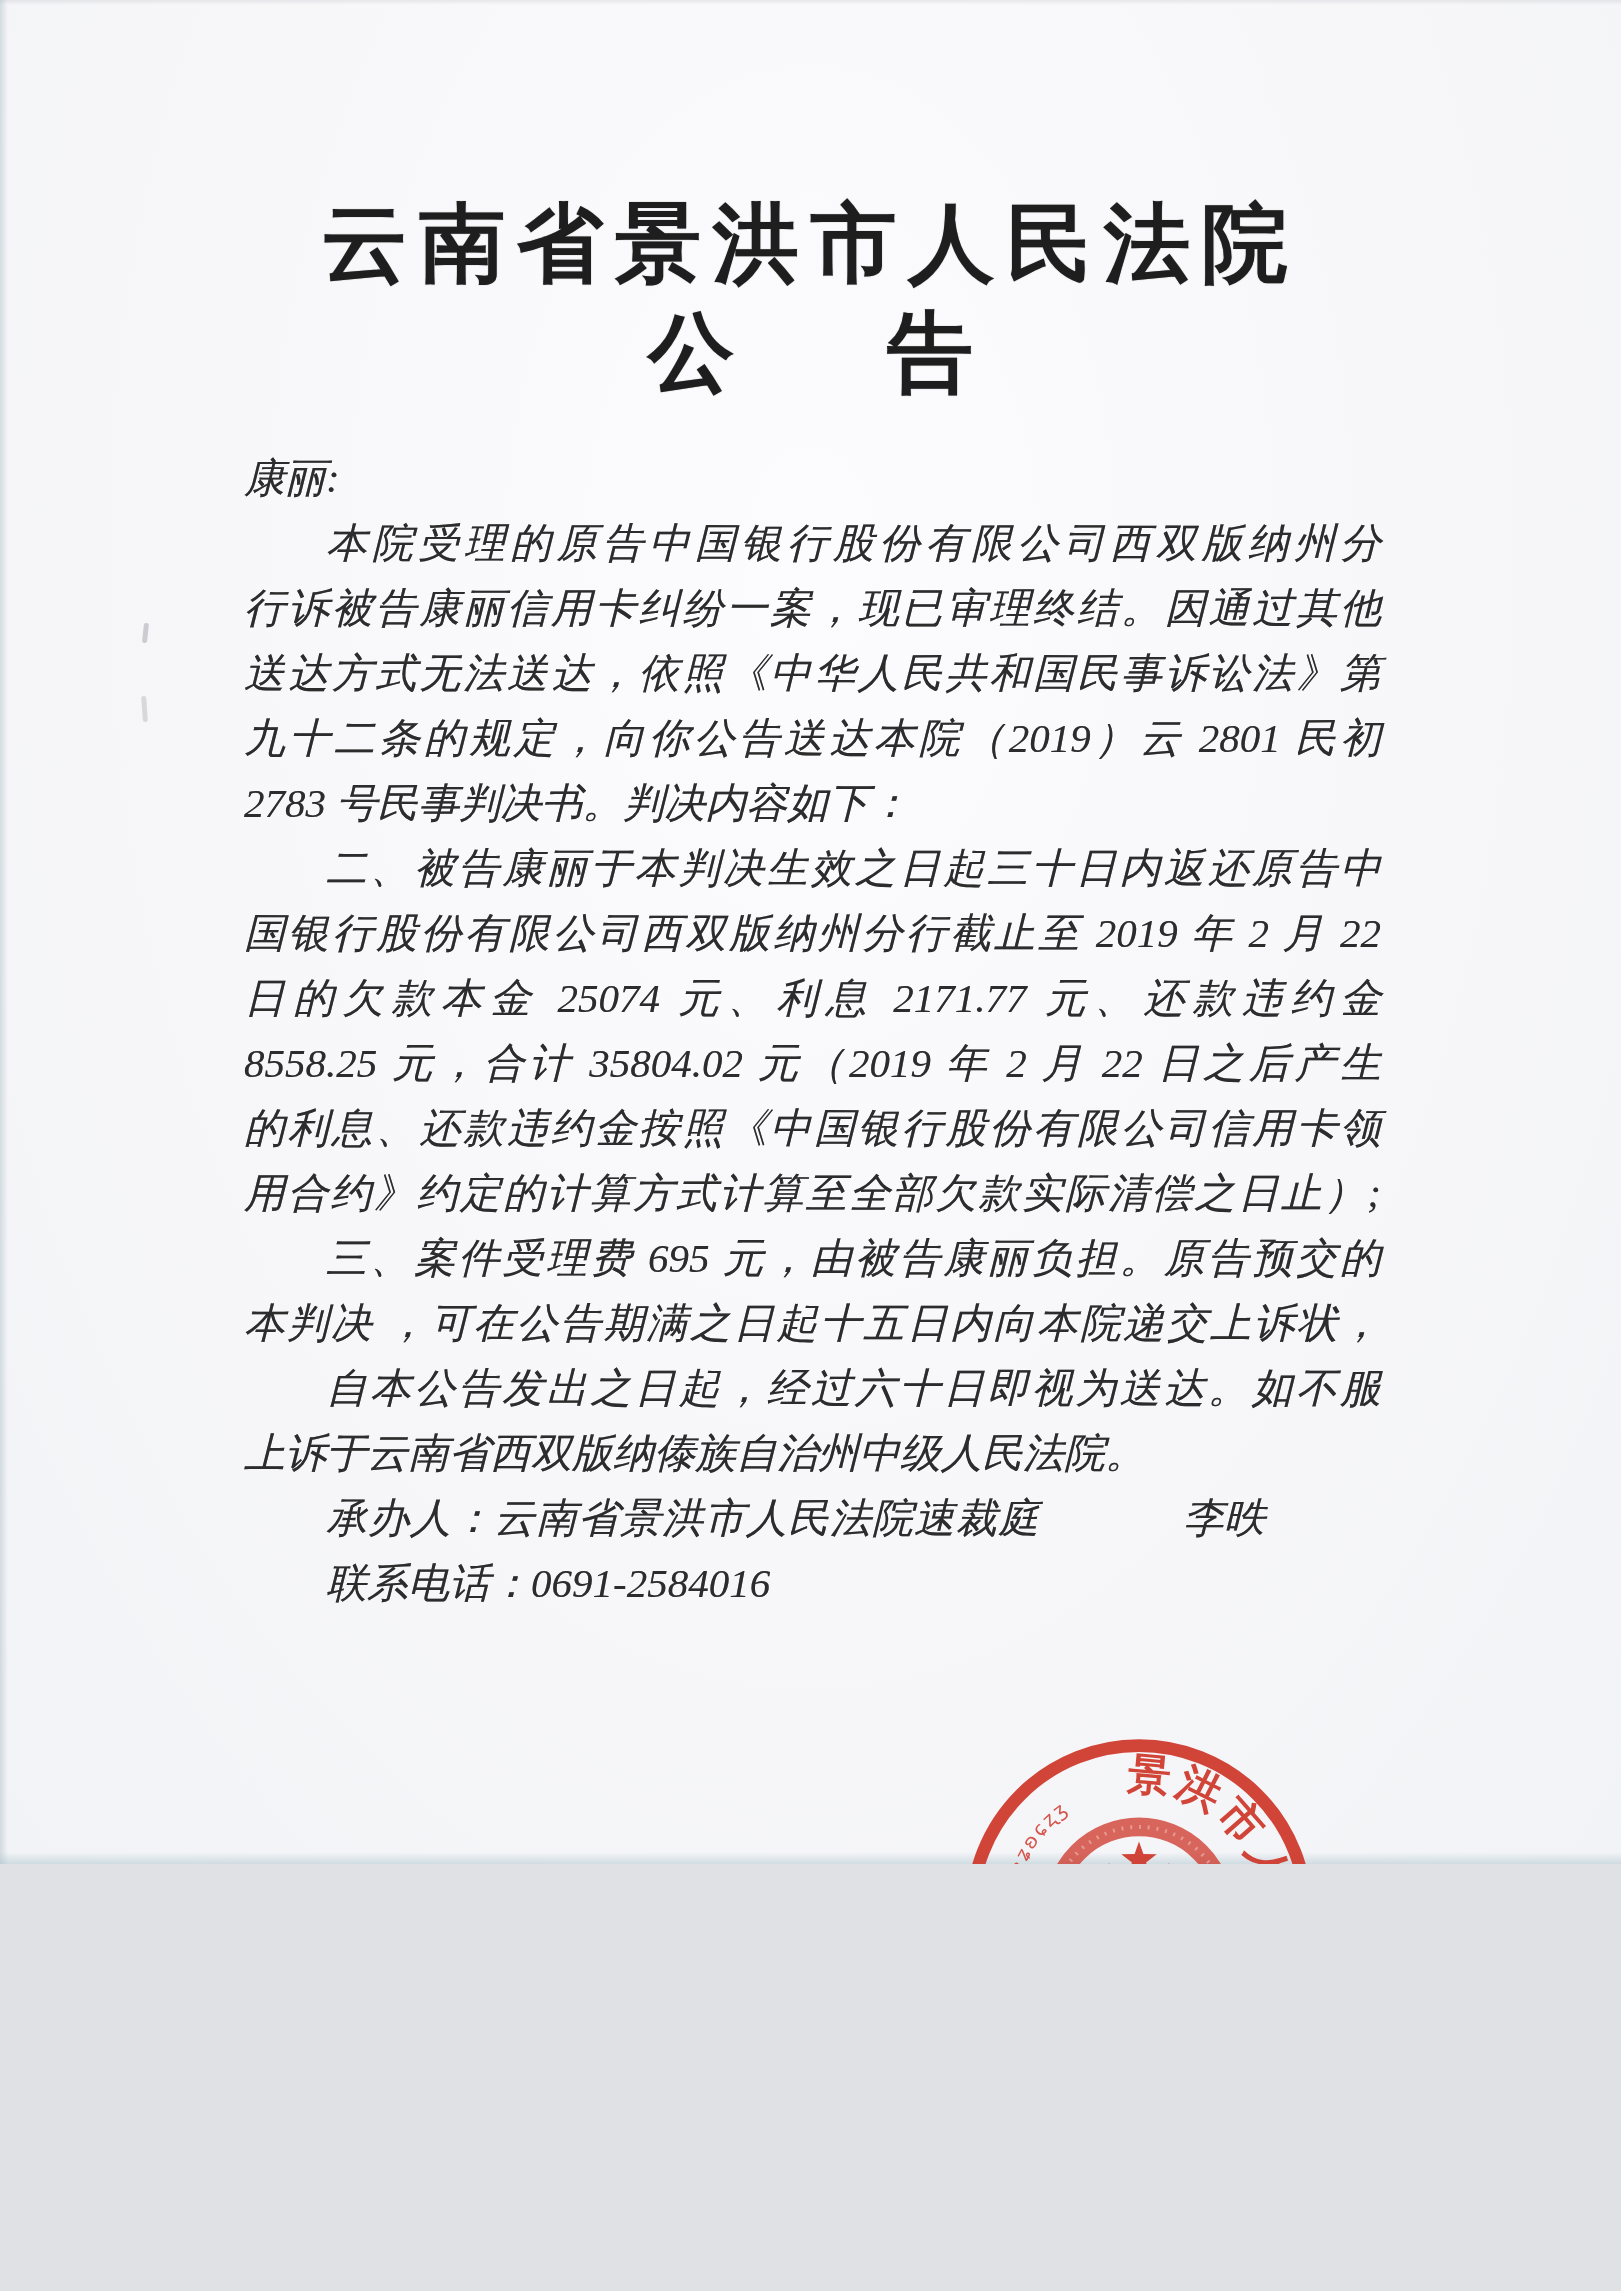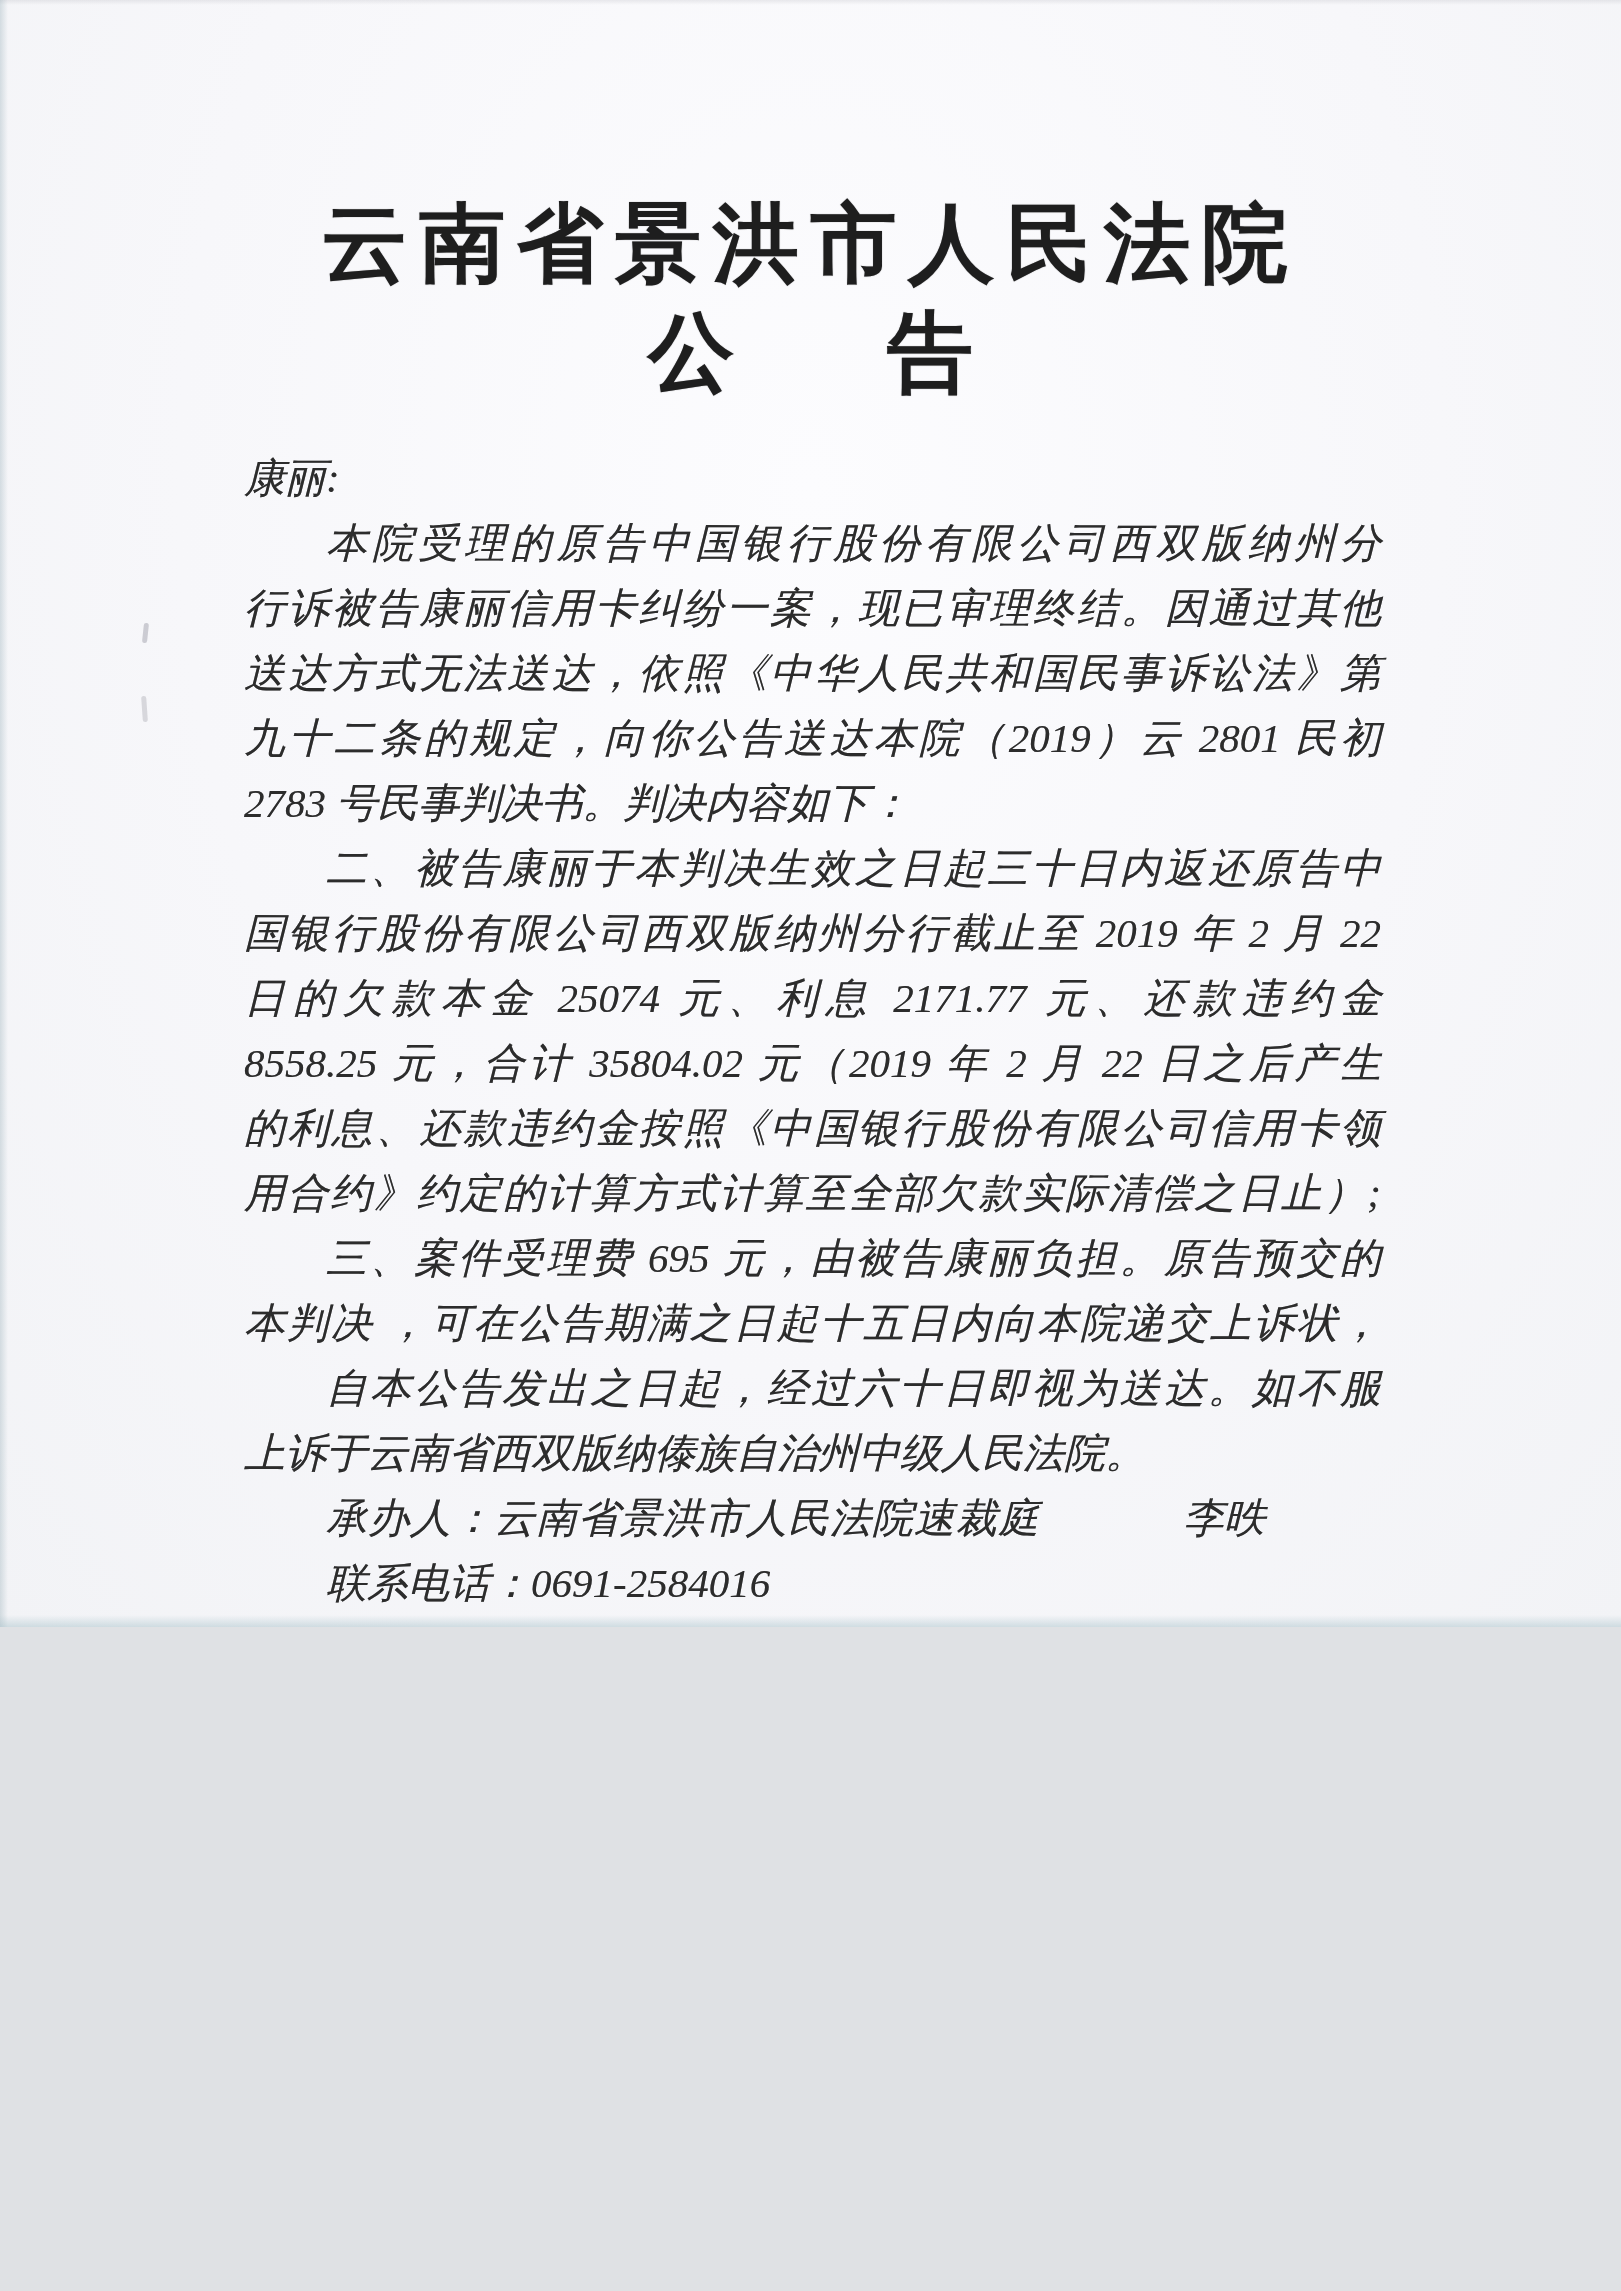--- a/index.html
+++ b/index.html
@@ -1,18 +1,18 @@
 <!DOCTYPE html>
 <html><head>
 <meta charset="utf-8">
 <style>
   html,body{margin:0;padding:0;background:#dfe1e4;}
   .page{
     position:relative;
-    width:1621px;height:1627px;
+    width:1621px;height:1864px;
     margin:0 auto;
     overflow:hidden;
     background:radial-gradient(ellipse at 50% 30%, #fcfcfe 0%, #f7f7fa 55%, #f2f3f6 100%);
     font-family:"Liberation Serif","DejaVu Serif",serif;
     color:#2e2e2e;
   }
   .edge-left{position:absolute;left:0;top:0;width:7.8px;height:100%;
     background:linear-gradient(90deg,rgba(170,188,196,.45),rgba(170,188,196,0));}
   .edge-bottom{position:absolute;left:0;bottom:0;width:100%;height:11.8px;
     background:linear-gradient(0deg,rgba(170,195,203,.5),rgba(170,195,203,0));}

